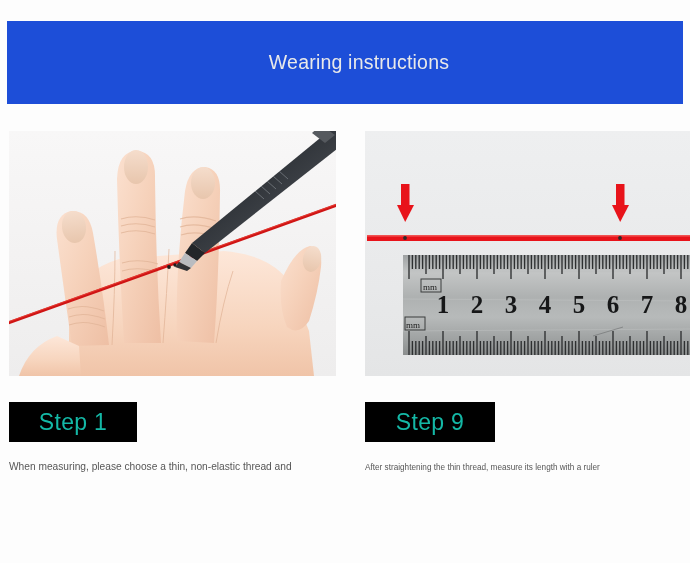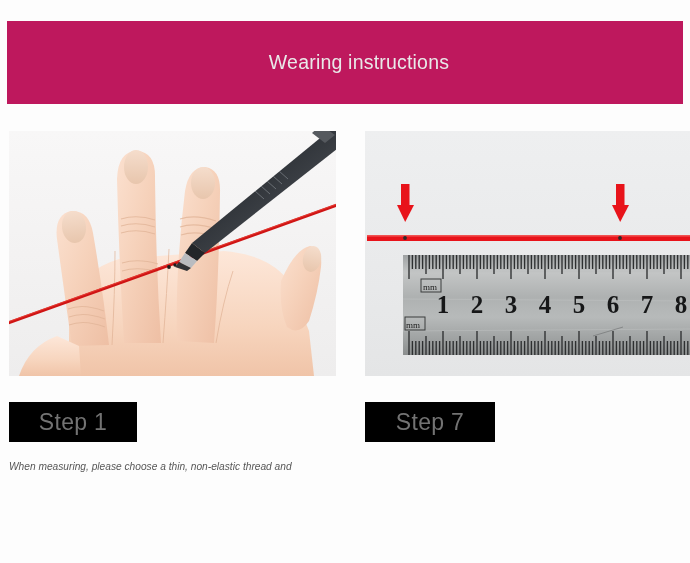--- a/index.html
+++ b/index.html
@@ -21,21 +21,21 @@
     background: #fdfdfd;
   }
 
   
   .header-banner {
     position: absolute;
     left: 7px;
     top: 21px;
     width: 676px;
     height: 83px;
-    background: #be185d;
+    background: #1d4ed8;
     display: flex;
     align-items: center;
     justify-content: center;
     box-sizing: border-box;
     padding-left: 28px;
   }
   .header-title {
     color: #e9e9e9;
     font-size: 19.5px;
     letter-spacing: 0.2px;
@@ -79,34 +79,33 @@
     height: 40px;
     background: #000000;
     display: flex;
     align-items: center;
     justify-content: center;
     box-sizing: border-box;
   }
   .step-chip-left  { left: 9px;   width: 128px; }
   .step-chip-right { left: 365px; width: 130px; }
   .step-chip span {
-    color: #737373;
+    color: #14b8a6;
     font-size: 23px;
     font-weight: 400;
     line-height: 1;
     letter-spacing: 0.3px;
   }
 
   
   .desc {
     position: absolute;
     color: #575757;
     line-height: 1.25;
     white-space: nowrap;
-    font-style: italic;
   }
   .desc-l1 { left: 9px;   top: 461px; font-size: 10.2px; }
   .desc-l2 { left: 9px;   top: 490px; font-size: 10.2px; }
   .desc-r1 { left: 365px; top: 463px; font-size: 8.2px;  }
   .desc-r2 { left: 365px; top: 487px; font-size: 11.4px; }
 </style>
 </head>
 <body>
 
 <div class="page">
@@ -451,19 +450,20 @@
           <line x1="228" y1="205" x2="258" y2="196" stroke="#5d6061" stroke-width="0.9" opacity="0.55"></line>
         </g>
       </svg>
     </div>
   </div>
 
   <div class="step-chip step-chip-left">
     <span>Step 1</span>
   </div>
   <div class="step-chip step-chip-right">
-    <span>Step 7</span>
+    <span>Step 9</span>
   </div>
 
   <div class="desc desc-l1">When measuring, please choose a thin, non-elastic thread and</div>
 
+  <div class="desc desc-r1">After straightening the thin thread, measure its length with a ruler</div>
 
 </div>
 
 </body></html>

